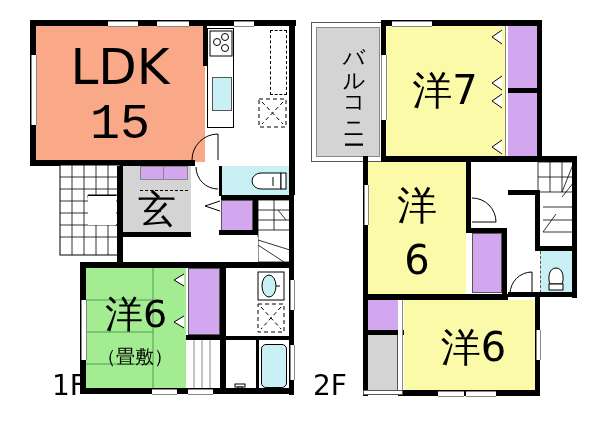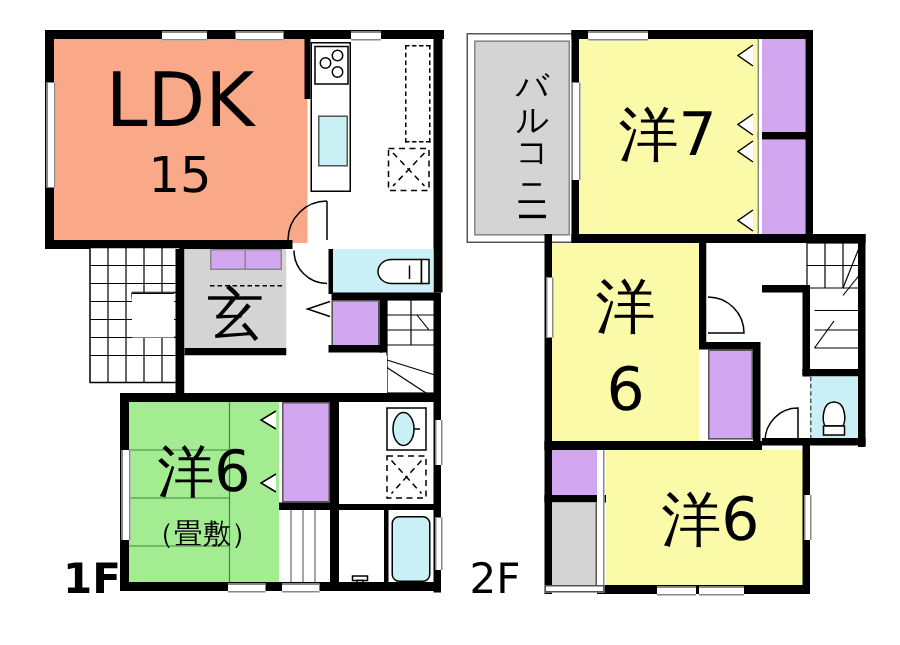--- a/index.html
+++ b/index.html
@@ -11,21 +11,21 @@
   .winv { position:absolute; background:#fff; border-left:1px solid #888; border-right:1px solid #888; }
   svg { position:absolute; overflow:visible; }
 </style>
 </head>
 <body>
 
 <div>
 
   <div class="abs" style="left:32px;top:22px;width:173px;height:140px;background:#F9A987;"></div>
   <div class="room-label" style="left:40px;top:42px;width:160px;font-size:50px;">LDK</div>
-  <div class="room-label" style="left:40px;top:100px;width:160px;font-size:33px;">15</div>
+  <div class="room-label" style="left:40px;top:100px;width:160px;font-size:50px;font-family:Liberation Mono, monospace;">15</div>
 
   <div class="abs" style="left:207px;top:28px;width:27px;height:100px;border:1px solid #000;background:#fff;"></div>
   <svg style="left:210px;top:31px;" width="22" height="25">
     <rect x="0" y="0" width="22" height="25" fill="#fff" stroke="#000" stroke-width="1"></rect>
     <circle cx="7" cy="11" r="3.5" fill="none" stroke="#000"></circle>
     <circle cx="15" cy="6" r="3.5" fill="none" stroke="#000"></circle>
     <circle cx="15" cy="17" r="3.5" fill="none" stroke="#000"></circle>
   </svg>
   <div class="abs" style="left:212px;top:77px;width:20px;height:34px;background:#C9F1F5;border:1px solid #555;"></div>
 
@@ -170,21 +170,21 @@
   <div class="wall" style="left:256px;top:340px;width:3px;height:52px;"></div>
   <div class="abs" style="left:261px;top:344px;width:26px;height:44px;background:#C9F1F5;border:1px solid #000;border-radius:5px;"></div>
 
   <div class="wall" style="left:289px;top:195px;width:5px;height:200px;"></div>
   <div class="wall" style="left:80px;top:388px;width:214px;height:6px;"></div>
   <div class="win" style="left:152px;top:389px;width:25px;height:4px;"></div>
   <div class="win" style="left:188px;top:389px;width:25px;height:4px;"></div>
   <div class="winv" style="left:290px;top:280px;width:3px;height:30px;"></div>
   <div class="winv" style="left:290px;top:345px;width:3px;height:35px;"></div>
 
-  <div class="room-label" style="left:42px;top:372px;font-size:28px;font-weight:bold;">1F</div>
+  <div class="room-label" style="left:52px;top:372px;font-size:28px;">1F</div>
 </div>
 
 <div>
 
   <div class="abs" style="left:311px;top:22px;width:72px;height:140px;background:#fff;border:1px solid #555;"></div>
   <div class="abs" style="left:316px;top:27px;width:64px;height:130px;background:#D4D4D4;border:1px solid #888;"></div>
   <div class="room-label" style="left:330px;top:33px;width:36px;font-size:22px;writing-mode:vertical-rl;line-height:1.1;">バルコニー</div>
 
   <div class="abs" style="left:385px;top:26px;width:120px;height:130px;background:#FAFAA8;"></div>
   <div class="room-label" style="left:385px;top:70px;width:120px;font-size:40px;">洋7</div>

